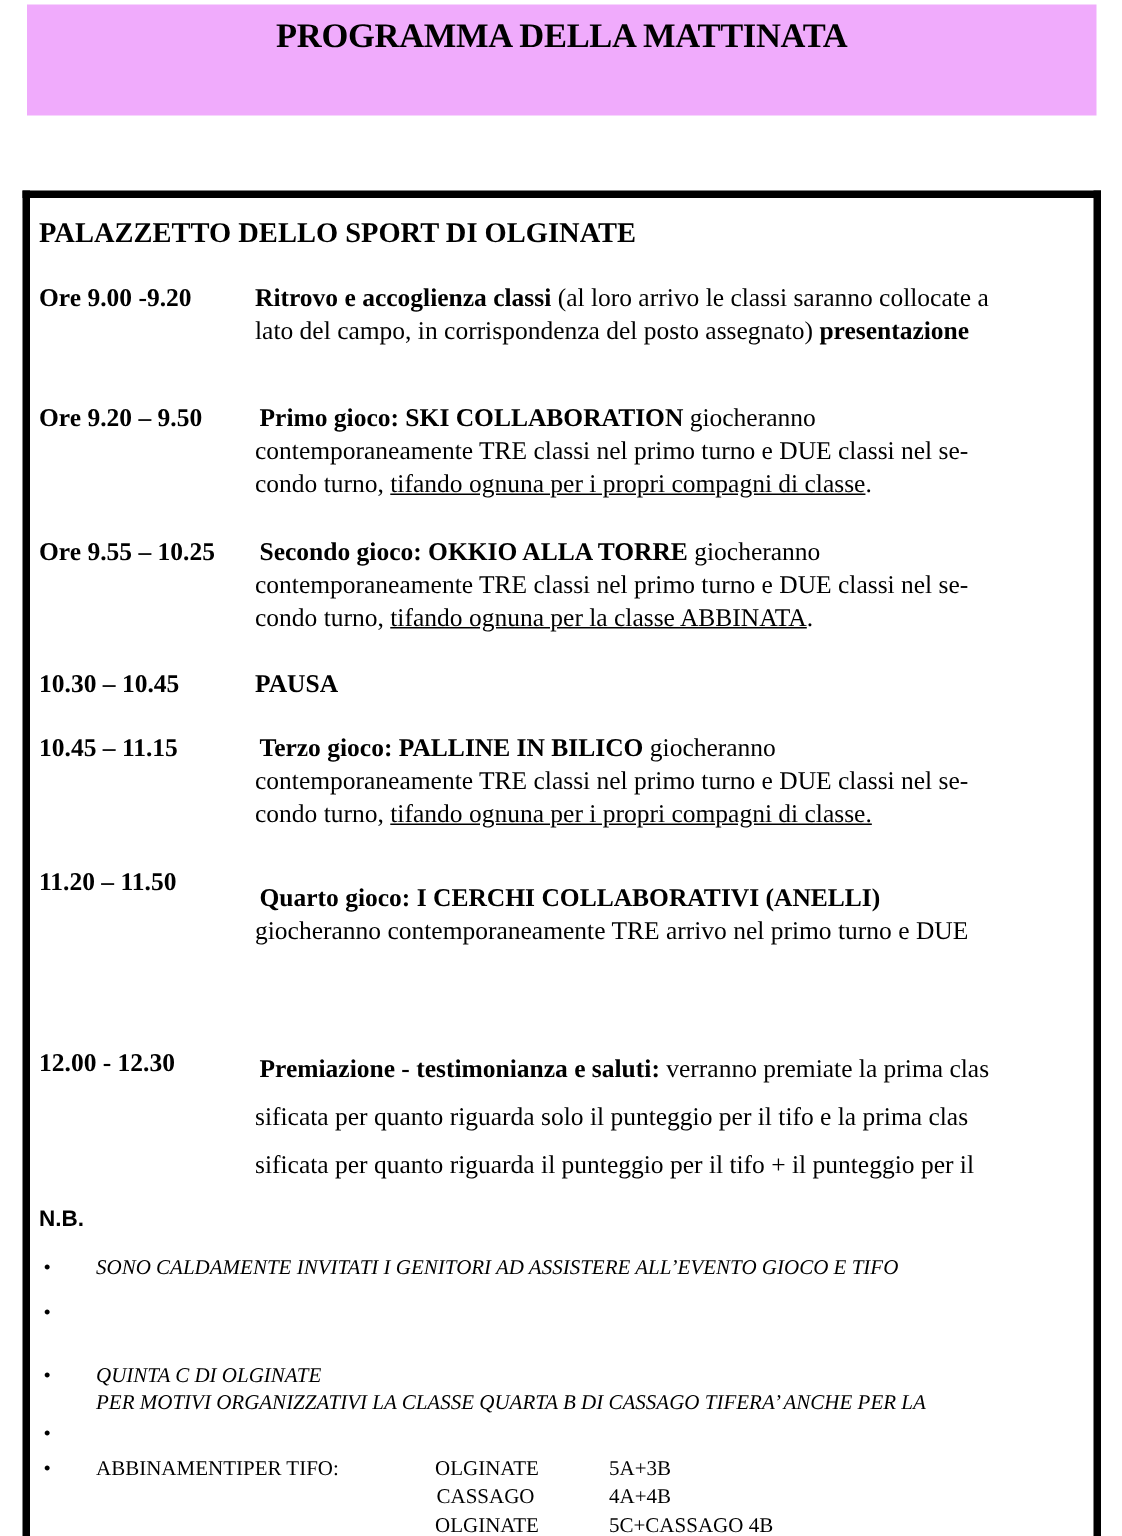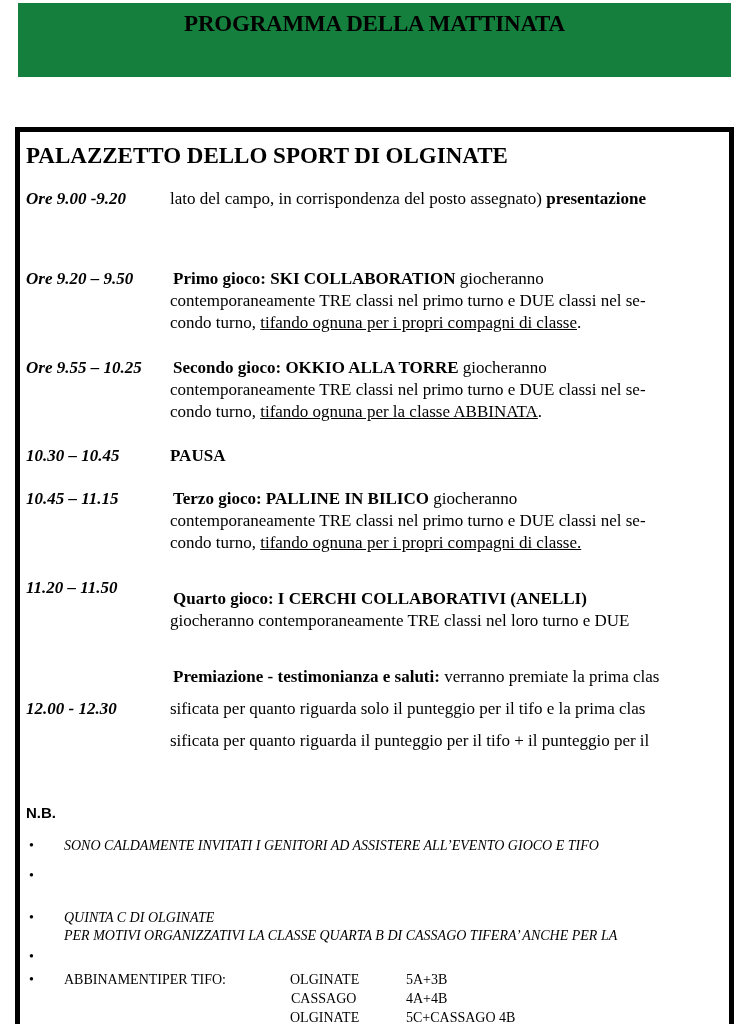--- a/index.html
+++ b/index.html
@@ -14,21 +14,21 @@
       overflow: hidden;
       font-family: "Liberation Serif", serif;
       color: #000000;
     }
     .banner {
       position: absolute;
       left: 18px;
       top: 3px;
       width: 713px;
       height: 74px;
-      background: #15803d;
+      background: #f0abfc;
     }
     .banner h1 {
       margin: 0;
       position: absolute;
       left: 0;
       right: 0;
       top: 8px;
       text-align: center;
       font-family: "Liberation Serif", serif;
       font-size: 23px;
@@ -39,37 +39,36 @@
       position: absolute;
       left: 15px;
       top: 127px;
       width: 709px;
       height: 910px;
       border: 5px solid #000000;
       border-bottom: none;
     }
     .line {
       position: absolute;
-      font-size: 23px;
+      font-size: 19px;
       line-height: 22px;
       white-space: nowrap;
     }
     .venue {
       left: 6px;
       top: 13px;
       font-weight: bold;
     }
     .time {
       position: absolute;
       left: 6px;
       font-weight: bold;
       font-size: 17px;
       line-height: 22px;
       white-space: nowrap;
-      font-style: italic;
     }
     .desc {
       position: absolute;
       left: 150px;
       width: 560px;
       font-size: 17px;
       line-height: 22px;
     }
     .desc .row { display: block; white-space: nowrap; }
     .b { font-weight: bold; }
@@ -111,20 +110,21 @@
 <div class="banner">
   <h1>PROGRAMMA DELLA MATTINATA</h1>
 </div>
 
 <div class="box">
   <div class="line venue">PALAZZETTO DELLO SPORT DI OLGINATE</div>
 
   <div id="schedule">
       <div class="time" style="top: 56px;">Ore 9.00 -9.20</div>
       <div class="desc" style="top: 56px; left: 150px;">
+        <span class="row"><span class="b">Ritrovo e accoglienza classi</span><span> (al loro arrivo le classi saranno collocate a</span></span>
         <span class="row"><span>lato del campo, in corrispondenza del posto assegnato) </span><span class="b">presentazione</span></span>
       </div>
       <div class="time" style="top: 136px;">Ore 9.20 – 9.50</div>
       <div class="desc" style="top: 136px; left: 150px;">
         <span class="row" style="padding-left: 3px;"><span class="b">Primo gioco: SKI COLLABORATION</span><span> giocheranno</span></span>
         <span class="row"><span>contemporaneamente TRE classi nel primo turno e DUE classi nel se-</span></span>
         <span class="row"><span>condo turno, </span><span class="u">tifando ognuna per i propri compagni di classe</span><span>.</span></span>
       </div>
       <div class="time" style="top: 225px;">Ore 9.55 – 10.25</div>
       <div class="desc" style="top: 225px; left: 150px;">
@@ -138,25 +138,25 @@
       </div>
       <div class="time" style="top: 356px;">10.45 – 11.15</div>
       <div class="desc" style="top: 356px; left: 150px;">
         <span class="row" style="padding-left: 3px;"><span class="b">Terzo gioco: PALLINE IN BILICO</span><span>  giocheranno</span></span>
         <span class="row"><span>contemporaneamente TRE classi nel primo turno e DUE classi nel se-</span></span>
         <span class="row"><span>condo turno, </span><span class="u">tifando ognuna per i propri compagni di classe.</span></span>
       </div>
       <div class="time" style="top: 445px;">11.20 – 11.50</div>
       <div class="desc" style="top: 445px; left: 150px;">
         <span class="row" style="padding-left: 3px; margin-top: 11px;"><span class="b">Quarto  gioco: I CERCHI COLLABORATIVI (ANELLI)</span></span>
-        <span class="row"><span>giocheranno contemporaneamente TRE classi nel loro turno e DUE</span></span>
+        <span class="row"><span>giocheranno contemporaneamente TRE arrivo nel primo turno e DUE</span></span>
       </div>
       <div class="time" style="top: 534px; margin-top: 32px;">12.00 - 12.30</div>
       <div class="desc wide" style="top: 529px; left: 150px;">
-        <span class="row" style="padding-left: 3px;"><span class="b">Premiazione - testimonianza e saluti:</span><span> verranno premiate la prima clas</span></span>
+        <span class="row" style="padding-left: 3px; margin-top: 36px;"><span class="b">Premiazione - testimonianza e saluti:</span><span> verranno premiate la prima clas</span></span>
         <span class="row"><span>sificata per quanto riguarda solo il punteggio per il tifo e la prima clas</span></span>
         <span class="row"><span>sificata per quanto riguarda il punteggio per il tifo + il punteggio per il</span></span>
       </div>
     </div>
 
   <div class="nb">N.B.</div>
 
   <span class="bullet" style="top:704px">•</span>
   <div class="btext small" style="top:705px" id="note0"><span class="i">SONO CALDAMENTE INVITATI I GENITORI AD ASSISTERE  ALL’EVENTO GIOCO E TIFO</span></div>
 

